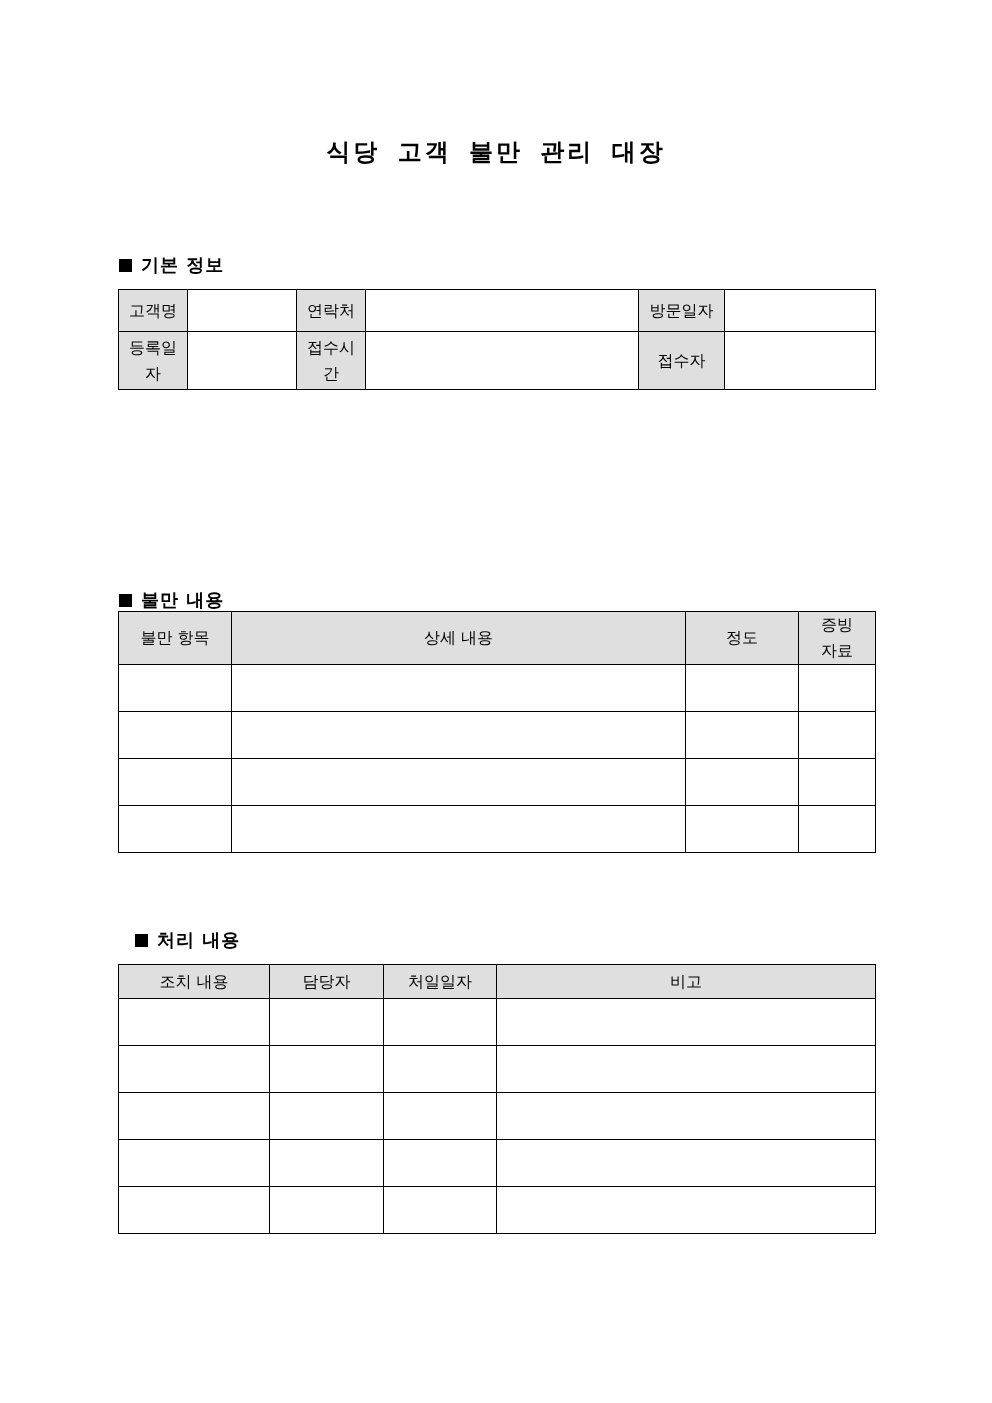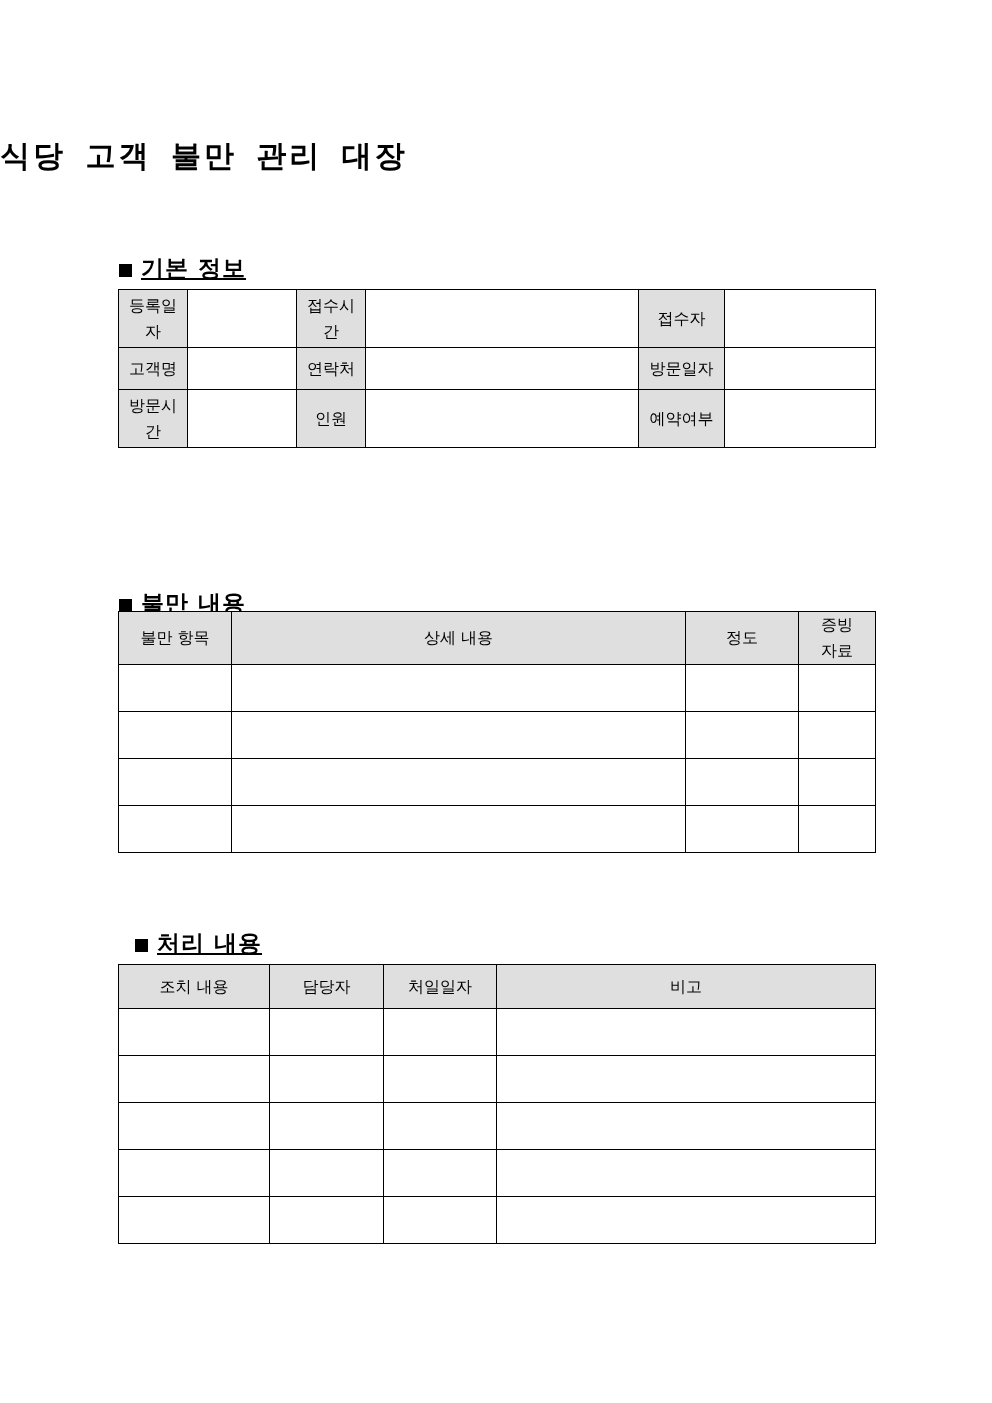--- a/index.html
+++ b/index.html
@@ -1,18 +1,18 @@
 <!DOCTYPE html>
 <html><head>
 <meta charset="utf-8">
 <style>
   html, body { margin:0; padding:0; background:#ffffff; }
   body { width:992px; height:1403px; position:relative; font-family:"DejaVu Sans", sans-serif; color:#000; }
-  .title { position:absolute; left:0; top:136px; width:992px; font-size:30px; font-weight:bold; letter-spacing:3px; word-spacing:6px; }
-  .section-heading { position:absolute; left:119px; font-size:23px; font-weight:bold; letter-spacing:1px;text-decoration:underline; }
+  .title { position:absolute; left:0; top:136px; width:992px; text-align:center; font-size:24px; font-weight:bold; letter-spacing:3px; word-spacing:6px; }
+  .section-heading { position:absolute; left:119px; font-size:18px; font-weight:bold; letter-spacing:1px; }
   .section-heading .sq { display:inline-block; width:13px; height:13px; background:#000; margin-right:9px; vertical-align:-1px; }
   table { position:absolute; left:118px; border-collapse:collapse; table-layout:fixed; }
   td { border:1.5px solid #000; padding:0; text-align:center; vertical-align:middle; font-size:16px; line-height:26px; }
   td.h { background:#dfdfdf; }
   .basic { top:289px; width:757px; }
   .complaint { top:611px; width:757px; }
   .process { top:964px; width:757px; }
 </style>
 </head>
 <body>
@@ -25,42 +25,34 @@
 <table class="basic">
   <colgroup>
       <col style="width:69px">
       <col style="width:109px">
       <col style="width:69px">
       <col style="width:273px">
       <col style="width:86px">
       <col style="width:151px">
     </colgroup>
   <tbody>
-      <tr style="height:58px">
-    <td class="h"><span>등록일</span><br><span>자</span></td>
-    <td></td>
-    <td class="h"><span>접수시</span><br><span>간</span></td>
-    <td></td>
-    <td class="h">접수자</td>
-    <td></td>
-  </tr>
-  <tr style="height:42px">
+      <tr style="height:42px">
     <td class="h">고객명</td>
     <td></td>
     <td class="h">연락처</td>
     <td></td>
     <td class="h">방문일자</td>
     <td></td>
   </tr>
   <tr style="height:58px">
-    <td class="h"><span>방문시</span><br><span>간</span></td>
+    <td class="h"><span>등록일</span><br><span>자</span></td>
     <td></td>
-    <td class="h">인원</td>
+    <td class="h"><span>접수시</span><br><span>간</span></td>
     <td></td>
-    <td class="h">예약여부</td>
+    <td class="h">접수자</td>
     <td></td>
   </tr>
 </tbody>
   </table>
 
 <div class="section-heading" style="top:588px;">
   <span class="sq"></span><span>불만 내용</span>
 </div>
 <table class="complaint">
   <colgroup>
@@ -107,21 +99,21 @@
   <span class="sq"></span><span>처리 내용</span>
 </div>
 <table class="process">
   <colgroup>
       <col style="width:151px">
       <col style="width:114px">
       <col style="width:113px">
       <col style="width:379px">
     </colgroup>
   <tbody>
-      <tr style="height:44px">
+      <tr style="height:34px">
     <td class="h">조치 내용</td>
     <td class="h">담당자</td>
     <td class="h">처일일자</td>
     <td class="h">비고</td>
   </tr>
   <tr style="height:47px">
     <td></td>
     <td></td>
     <td></td>
     <td></td>

